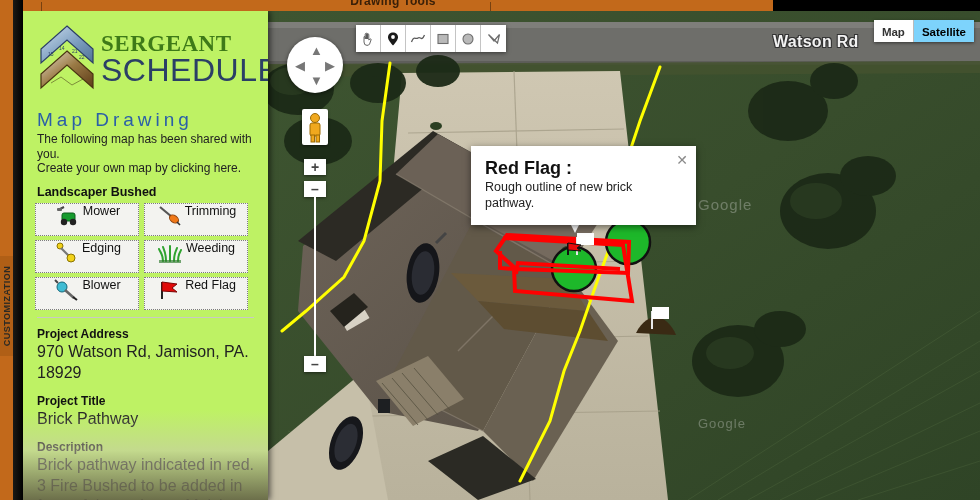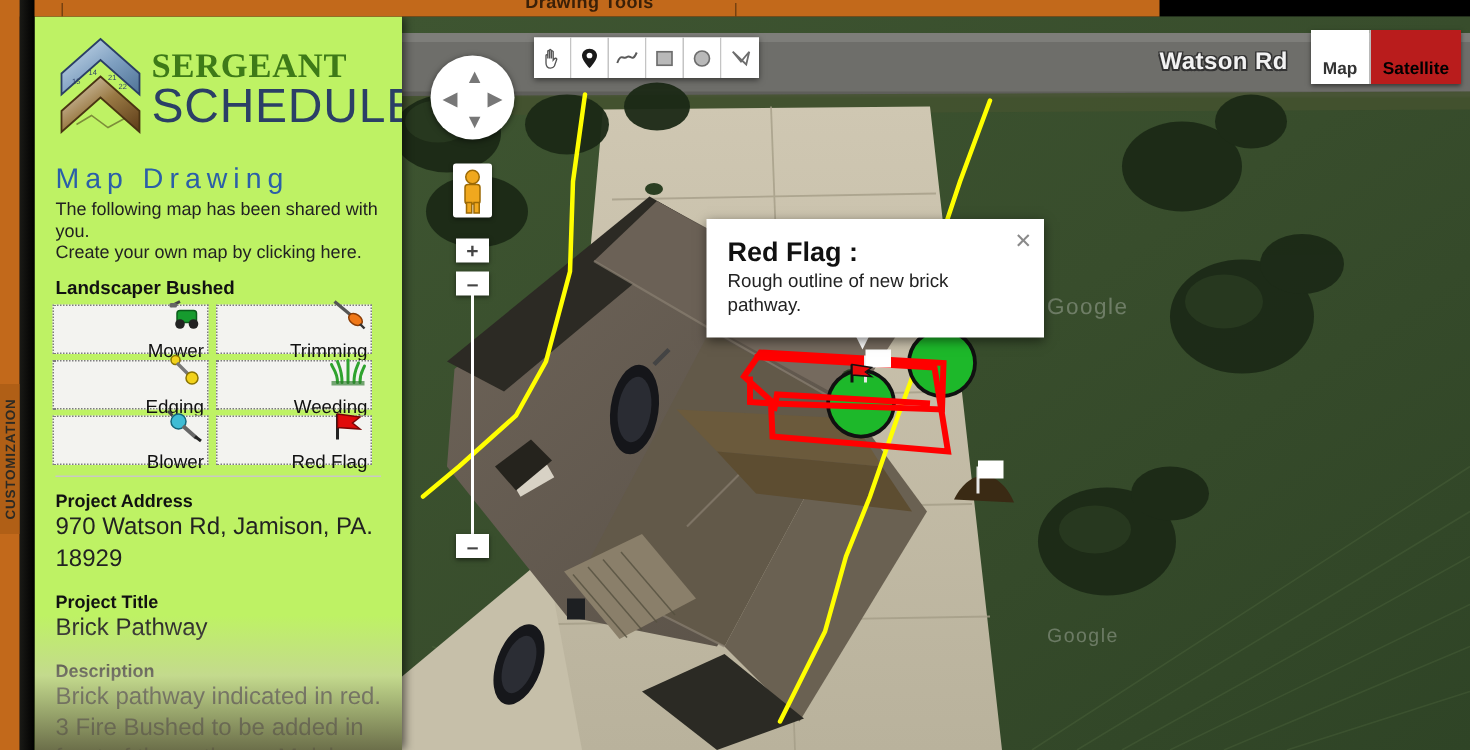--- a/index.html
+++ b/index.html
@@ -76,22 +76,22 @@
     color:#2b5fa8; font-size:19px; letter-spacing:4px; padding:2px 0 1px 2px;
     font-family:"Liberation Sans", sans-serif;
   }
   .page-sub { color:#222; font-size:12px; line-height:1.22; padding:0 0 9px 2px; }
 
   .section-label { color:#111; font-size:12.5px; font-weight:bold; padding:0 0 4px 2px; }
 
   .marker-grid { display:flex; flex-wrap:wrap; gap:4px 5px; width:100%; }
   .marker-btn {
     width:104px; height:33px; border:1px dotted #7d7d7d; background:#f3f3f0;
-    display:flex; align-items:flex-end; justify-content:center; gap:3px;
-    cursor:pointer; padding:0 2px;flex-direction:column;
+    display:flex; align-items:flex-start; justify-content:center; gap:3px;
+    cursor:pointer; padding:0 2px;
   }
   .marker-btn .mi { width:26px; height:24px; flex:0 0 26px; position:relative; }
   .marker-btn .ml { font-size:12.5px; color:#111; white-space:nowrap; }
 
   .divider { height:1px; background:#c9c9c4; margin:7px 2px 8px 2px; }
 
   .field { padding: 0 0 9px 2px; }
   .field .fl { font-size:12px; font-weight:bold; color:#111; line-height:1.35; }
   .field .fv { font-size:16px; color:#222; line-height:1.3; }
 
@@ -112,22 +112,22 @@
 
   
   .gwm { position:absolute; color:rgba(240,240,240,.30); font-size:15px; z-index:11;
          font-family:"Liberation Sans", sans-serif; letter-spacing:1px; }
 
   
   #maptype {
     position:absolute; right:6px; top:9px; z-index:18; display:flex;
     box-shadow:0 1px 3px rgba(0,0,0,.5); font-size:11.5px; font-weight:bold;
   }
-  #maptype div { background:#fff; color:#333; padding:20px 8px 4px; cursor:pointer; }
-  #maptype div.sel { background:#b91c1c; color:#000; }
+  #maptype div { background:#fff; color:#333; padding:6px 8px 4px; cursor:pointer; }
+  #maptype div.sel { background:#7dd3fc; color:#000; }
   #maptype .sep { width:1px; padding:0; background:#bbb; }
 
   
   #pan {
     position:absolute; left:19px; top:26px; width:56px; height:56px; border-radius:50%;
     background:#fff; z-index:18; box-shadow:0 1px 4px rgba(0,0,0,.55);
   }
   #pan span { position:absolute; color:#777; font-size:13px; line-height:1; }
   #pegman {
     position:absolute; left:34px; top:98px; width:26px; height:36px; background:#fff;

